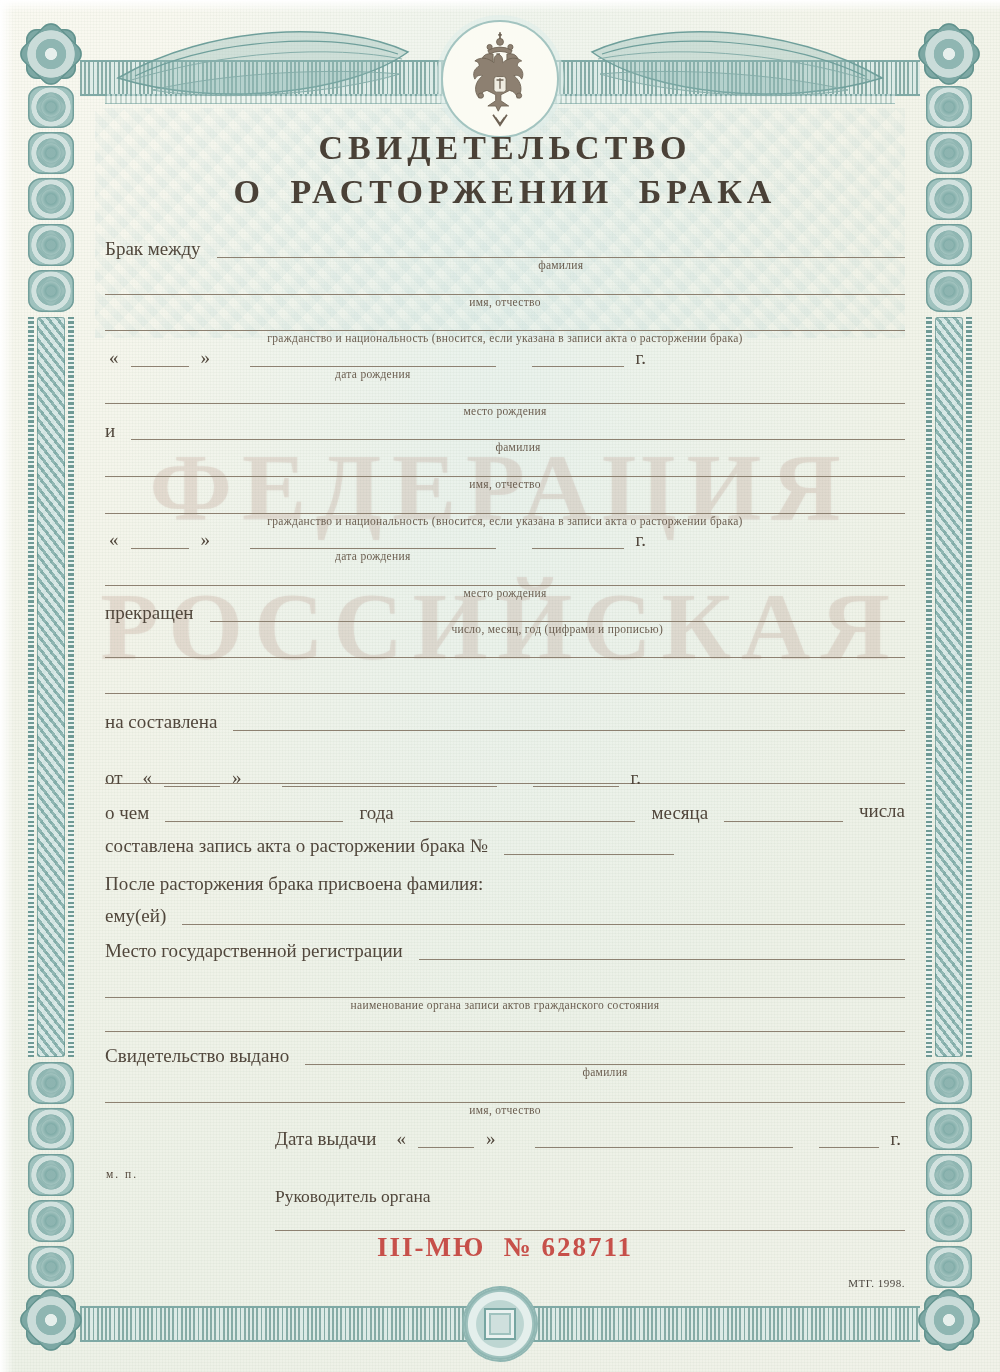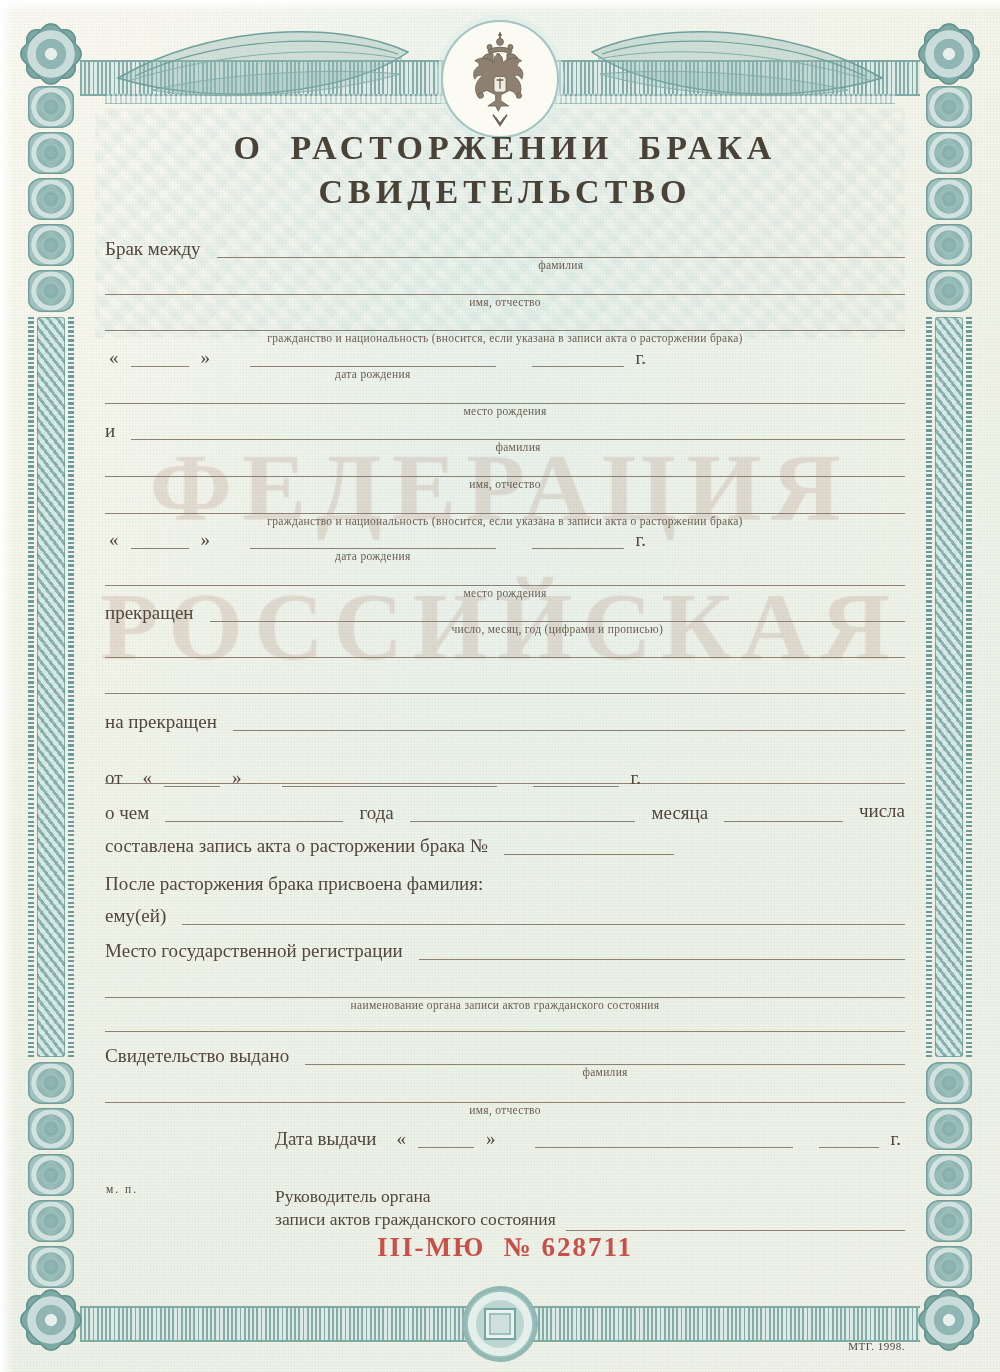--- a/index.html
+++ b/index.html
@@ -81,22 +81,22 @@
   .line{flex:1 1 auto;border-bottom:1px solid #8d8171;position:relative;height:100%;}
   .line.fx{flex:0 0 auto;}
   .cap{position:absolute;left:0;right:0;top:calc(100% + 2px);text-align:center;
     font-size:11.5px;color:#6a5d4f;letter-spacing:.3px;white-space:nowrap;}
   .q{font-size:19px;color:#51473c;line-height:1;padding:0 4px;}
   .gap{flex:0 0 20px;}
   .txt{font-size:19px;color:#51473c;}
   .serial{position:absolute;left:0;right:0;top:1232px;text-align:center;
     font-size:27px;font-weight:bold;letter-spacing:2px;color:#c7504a;}
   .serial .num{margin-left:18px;}
-  .mtg{position:absolute;top:1340px;right:0;font-size:11px;color:#4a453e;letter-spacing:.5px;margin-left:25px;}
-  .mp{position:absolute;left:106px;top:1168px;font-size:11.5px;letter-spacing:2px;color:#55493d;margin-top:15px;}
+  .mtg{position:absolute;top:1277px;right:0;font-size:11px;color:#4a453e;letter-spacing:.5px;margin-left:25px;}
+  .mp{position:absolute;left:106px;top:1168px;font-size:11.5px;letter-spacing:2px;color:#55493d;}
   .rukblock{position:absolute;left:170px;right:0;top:1186px;font-size:17.5px;font-weight:normal;color:#51473c;line-height:1.25;}
   .rukrow{display:flex;align-items:flex-end;}
   .rukrow .line{height:22px;}
 </style>
 </head>
 <body>
 
 <div class="page">
   <div class="texture"></div>
   <div class="damask"></div>
@@ -178,22 +178,22 @@
         <div class="med"></div>
         <div class="med"></div>
         <div class="med"></div>
       </div>
     <div class="star"></div>
   </div>
 
   <div class="content">
 
     <div class="titles">
+      <div>СВИДЕТЕЛЬСТВО</div>
       <div>О РАСТОРЖЕНИИ БРАКА</div>
-      <div>СВИДЕТЕЛЬСТВО</div>
     </div>
 
     <div class="frow" style="top:232px">
       <span class="lbl">Брак между</span>
       <span class="line">
           <span class="cap">фамилия</span>
         </span>
     </div>
 
     <div class="frow" style="top:269px">
@@ -273,21 +273,21 @@
     </div>
 
     <div class="frow" style="top:632px">
       <span class="line"></span>
     </div>
     <div class="frow" style="top:668px">
       <span class="line"></span>
     </div>
 
     <div class="frow" style="top:705px">
-      <span class="lbl">на прекращен</span>
+      <span class="lbl">на составлена</span>
       <span class="line"></span>
     </div>
 
     <div class="frow" style="top:726px;margin-top:16px;top:742px">
       <span class="line"></span>
     </div>
 
     <div class="frow" style="top:761px;max-width:540px">
       <span class="lbl">от</span>
       <span class="q">«</span>
@@ -360,21 +360,20 @@
       <span class="gap"></span>
       <span class="line"></span>
       <span class="gap" style="flex-basis:10px"></span>
       <span class="line fx" style="flex-basis:60px"></span>
       <span class="q">г.</span>
     </div>
 
     <div class="rukblock">
       <div>Руководитель органа</div>
       <div class="rukrow">
-        <span style="padding-right:10px">записи актов гражданского состояния</span>
         <span class="line"></span>
       </div>
     </div>
 
     <div class="serial">
       <span>III-МЮ</span><span class="num">№ 628711</span>
     </div>
 
     <div class="mtg">МТГ. 1998.</div>
   </div>

